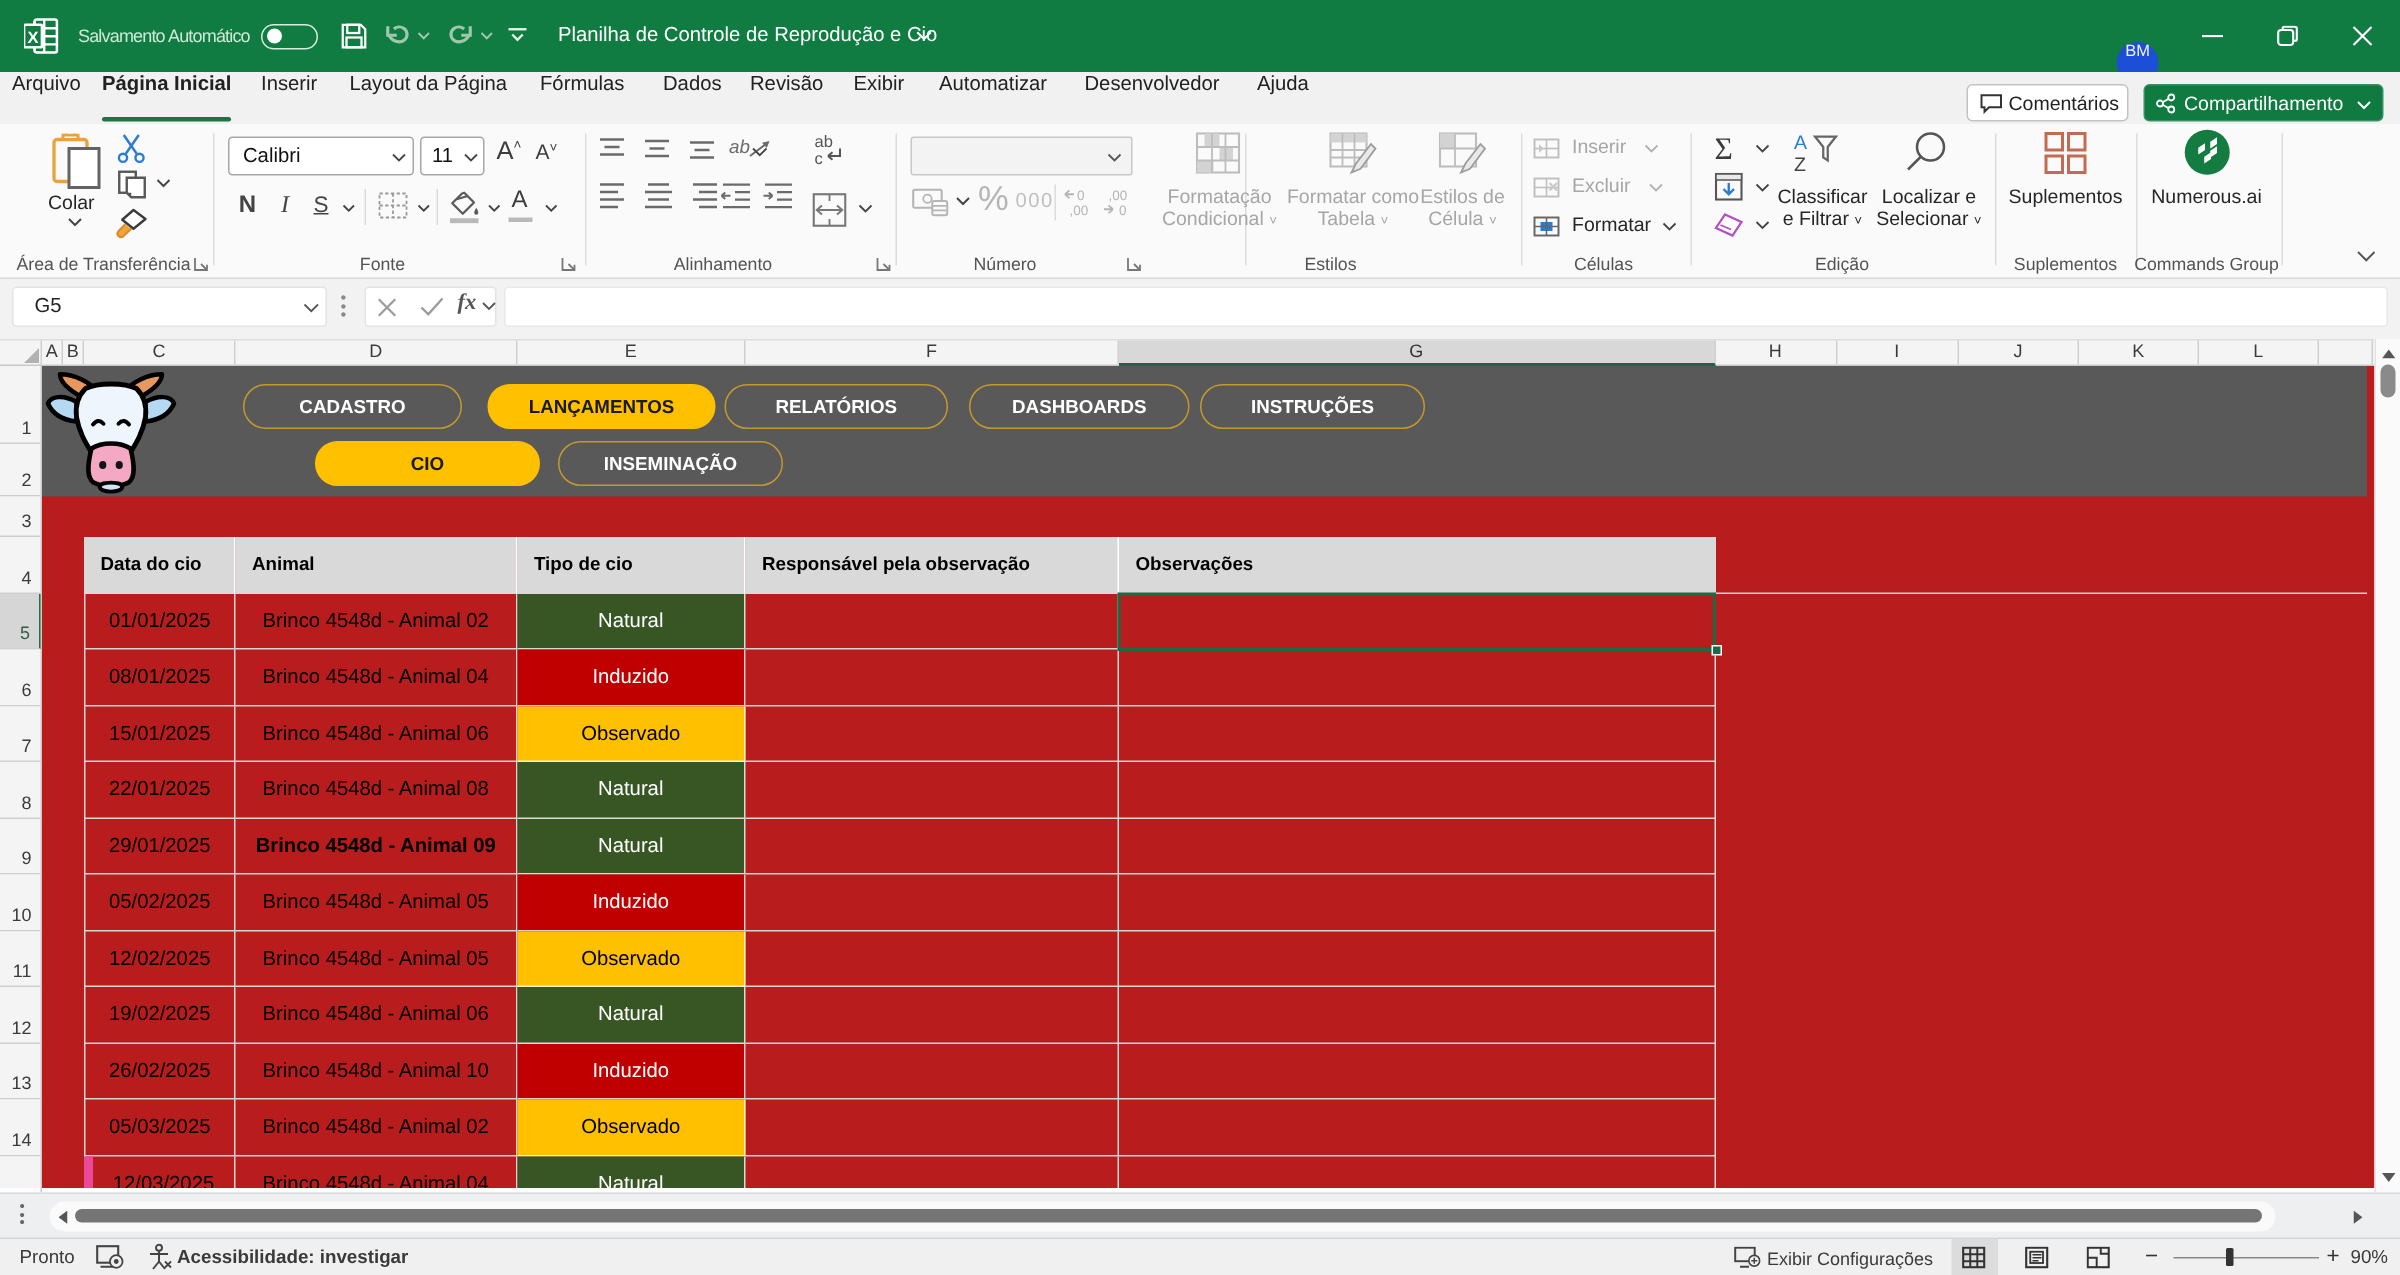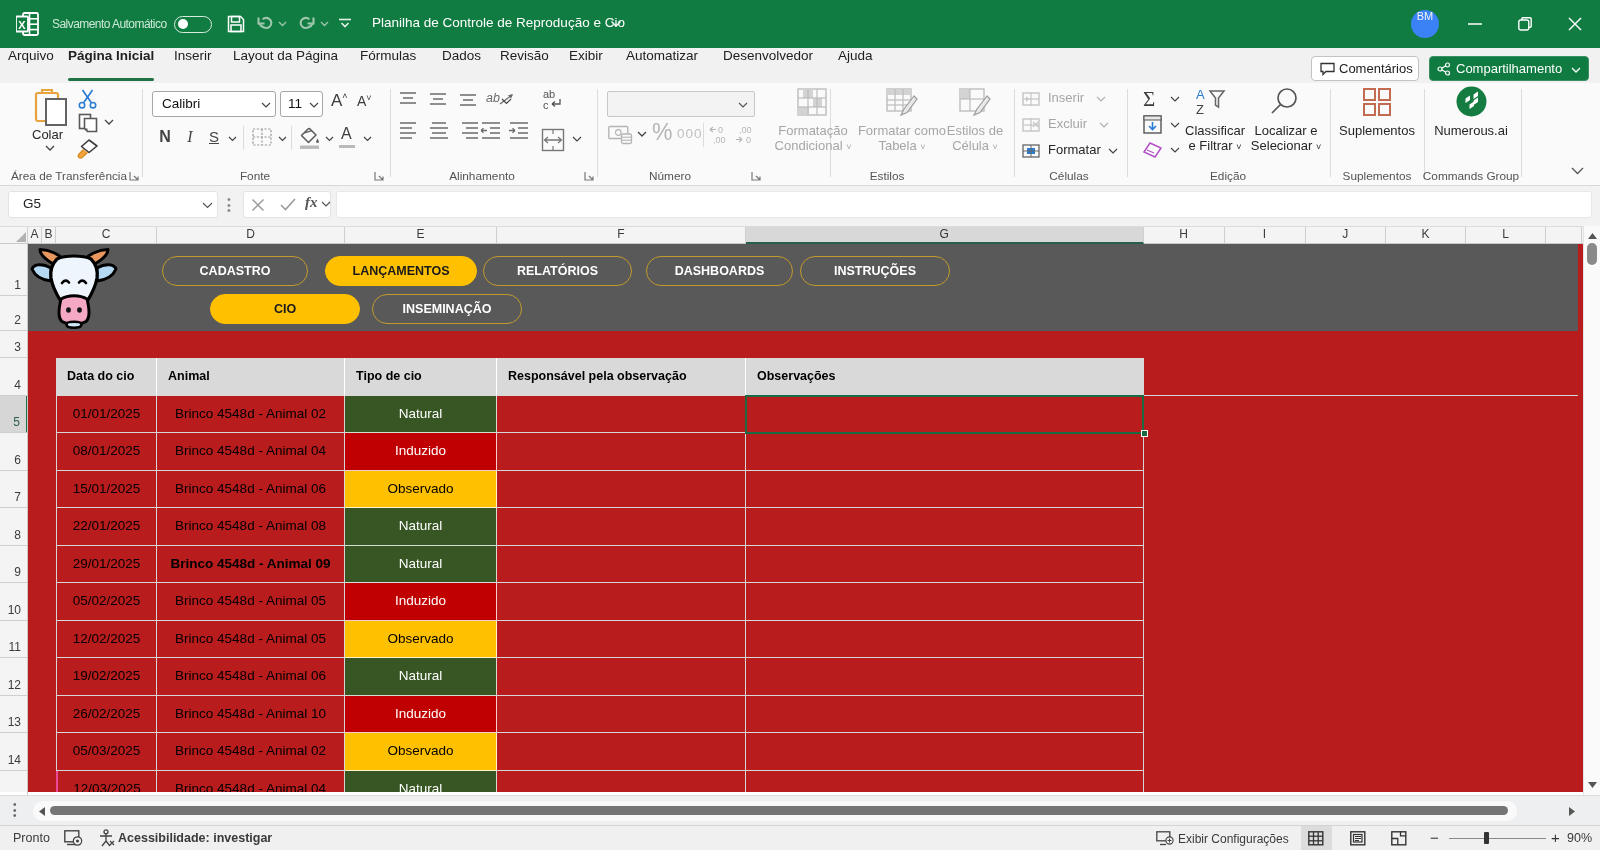--- a/index.html
+++ b/index.html
@@ -95,21 +95,21 @@
         <path d="M1 1 L4.5 4.5 L8 1" fill="none" stroke="#9ec7ad" stroke-width="1.3"></path>
       </svg>
     <svg class="abs" style="left:338px;top:18px" width="14" height="12" viewBox="0 0 14 12">
       <line x1="1" y1="1.5" x2="13" y2="1.5" stroke="#e3f1e9" stroke-width="1.6"></line>
       <path d="M3.5 5 L7 8.5 L10.5 5" fill="none" stroke="#e3f1e9" stroke-width="1.6"></path>
     </svg>
     <div class="abs" style="left:372px;top:15px;color:#fff;font-size:13.5px;">Planilha de Controle de Reprodução e Cio</div>
     <svg class="abs" style="left:610px;top:20px" width="12" height="8" viewBox="0 0 12 8">
         <path d="M1.5 1.5 L6 6 L10.5 1.5" fill="none" stroke="#fff" stroke-width="1.4"></path>
       </svg>
-    <div class="abs" style="left:1411px;top:10px;width:28px;height:28px;border-radius:50%;background:#3b82f6;color:#f2f2f2;font-size:11px;text-align:center;">BM</div>
+    <div class="abs" style="left:1411px;top:28px;width:28px;height:28px;border-radius:50%;background:#1d4ed8;color:#f2f2f2;font-size:11px;text-align:center;">BM</div>
     <svg class="abs" style="left:1468px;top:23px" width="14" height="2" viewBox="0 0 14 2">
         <line x1="0" y1="1" x2="14" y2="1" stroke="#fff" stroke-width="1.5"></line>
       </svg>
     <svg class="abs" style="left:1518px;top:17px" width="14" height="14" viewBox="0 0 14 14">
       <rect x="0.8" y="3" width="10" height="10" rx="2" fill="none" stroke="#fff" stroke-width="1.4"></rect>
       <path d="M3.8 3 L3.8 1.8 C3.8 1.2 4.2 0.8 4.8 0.8 L12 0.8 C12.7 0.8 13.2 1.3 13.2 2 L13.2 9.2 C13.2 9.8 12.8 10.2 12.2 10.2 L11 10.2" fill="none" stroke="#fff" stroke-width="1.4"></path>
     </svg>
     <svg class="abs" style="left:1568px;top:17px" width="14" height="14" viewBox="0 0 14 14">
       <line x1="1" y1="1" x2="13" y2="13" stroke="#fff" stroke-width="1.4"></line>
         <line x1="13" y1="1" x2="1" y2="13" stroke="#fff" stroke-width="1.4"></line>
@@ -649,21 +649,21 @@
         <span>05/03/2025</span>
       </div>
     <div class="cell" style="left:129px;top:489.5px;width:188px;height:37.5px;">
         <span>Brinco 4548d - Animal 02</span>
       </div>
     <div class="cell tipo obs" style="left:317px;top:489.5px;width:152px;height:37.5px;">
         <span>Observado</span>
       </div>
     <div class="cell" style="left:469px;top:489.5px;width:249px;height:37.5px;"></div>
     <div class="cell" style="left:718px;top:489.5px;width:397.5px;height:37.5px;"></div>
-    <div class="cell" style="left:28px;top:527.0px;width:101px;height:37.5px;border-left:2px solid #ec4899;">
+    <div class="cell" style="left:28px;top:527.0px;width:101px;height:37.5px;border-left:6px solid #ec4899;">
         <span>12/03/2025</span>
       </div>
     <div class="cell" style="left:129px;top:527.0px;width:188px;height:37.5px;">
         <span>Brinco 4548d - Animal 04</span>
       </div>
     <div class="cell tipo nat" style="left:317px;top:527.0px;width:152px;height:37.5px;">
         <span>Natural</span>
       </div>
     <div class="cell" style="left:469px;top:527.0px;width:249px;height:37.5px;"></div>
     <div class="cell" style="left:718px;top:527.0px;width:397.5px;height:37.5px;"></div>

